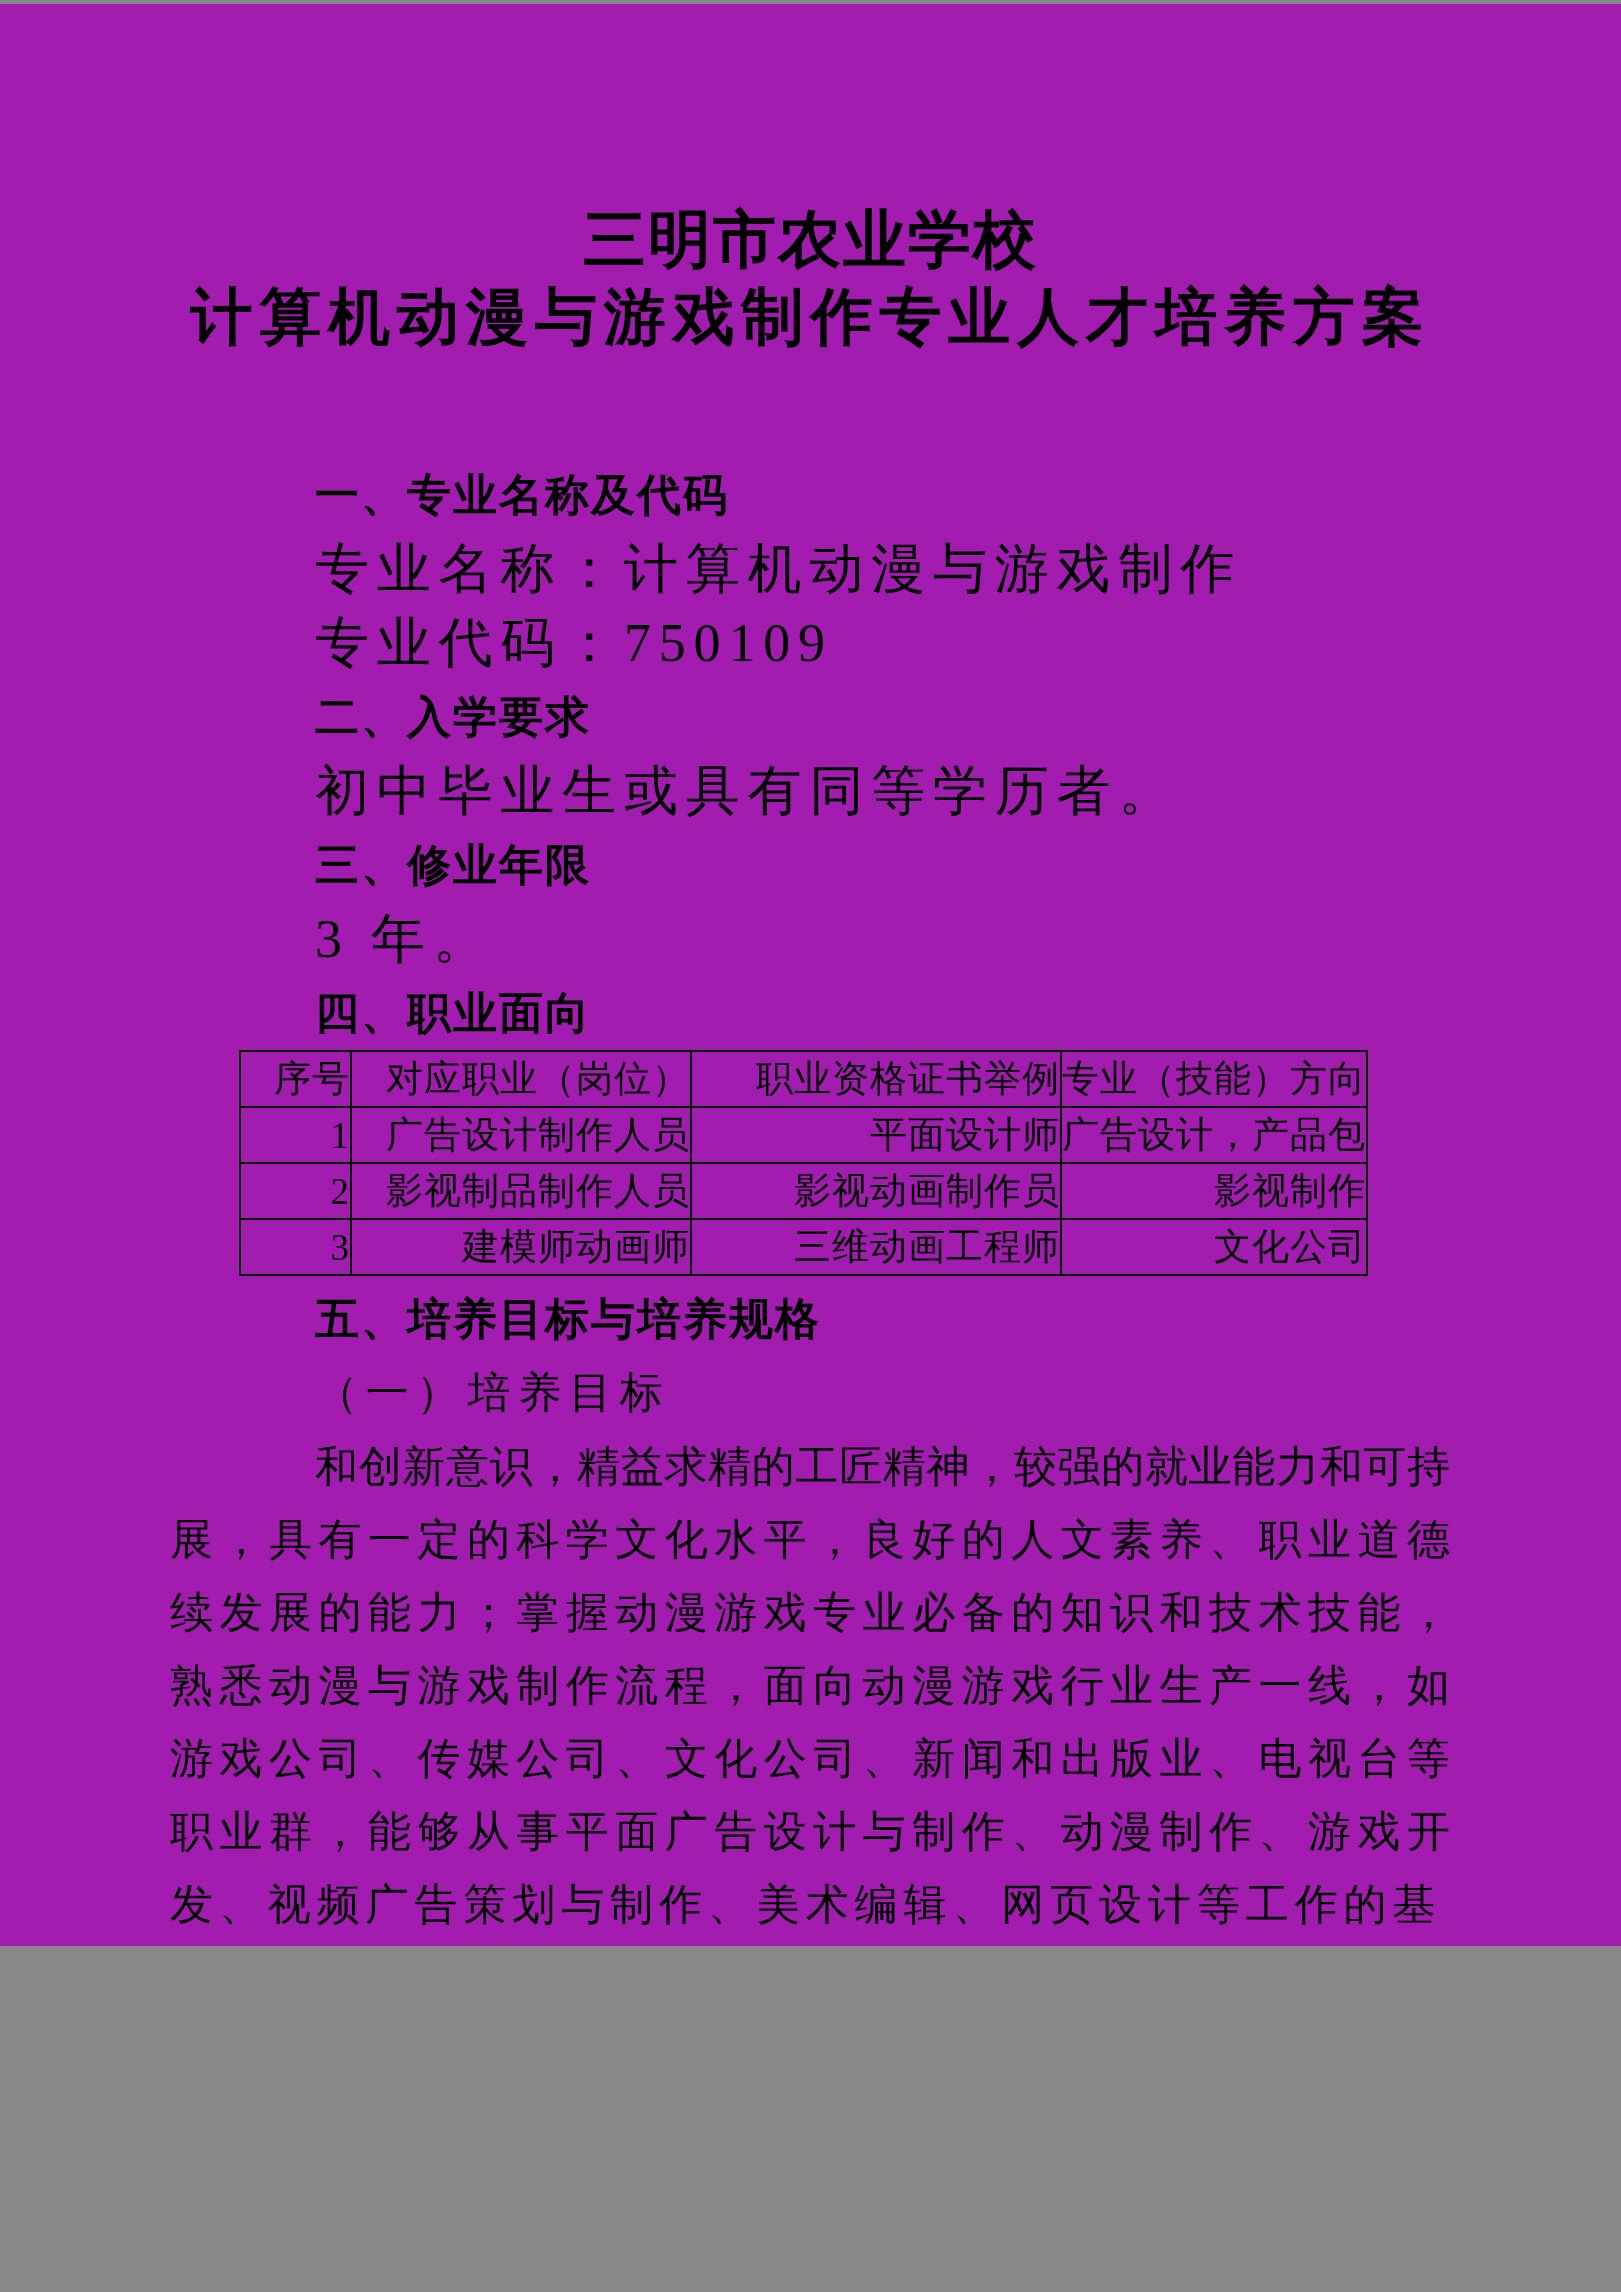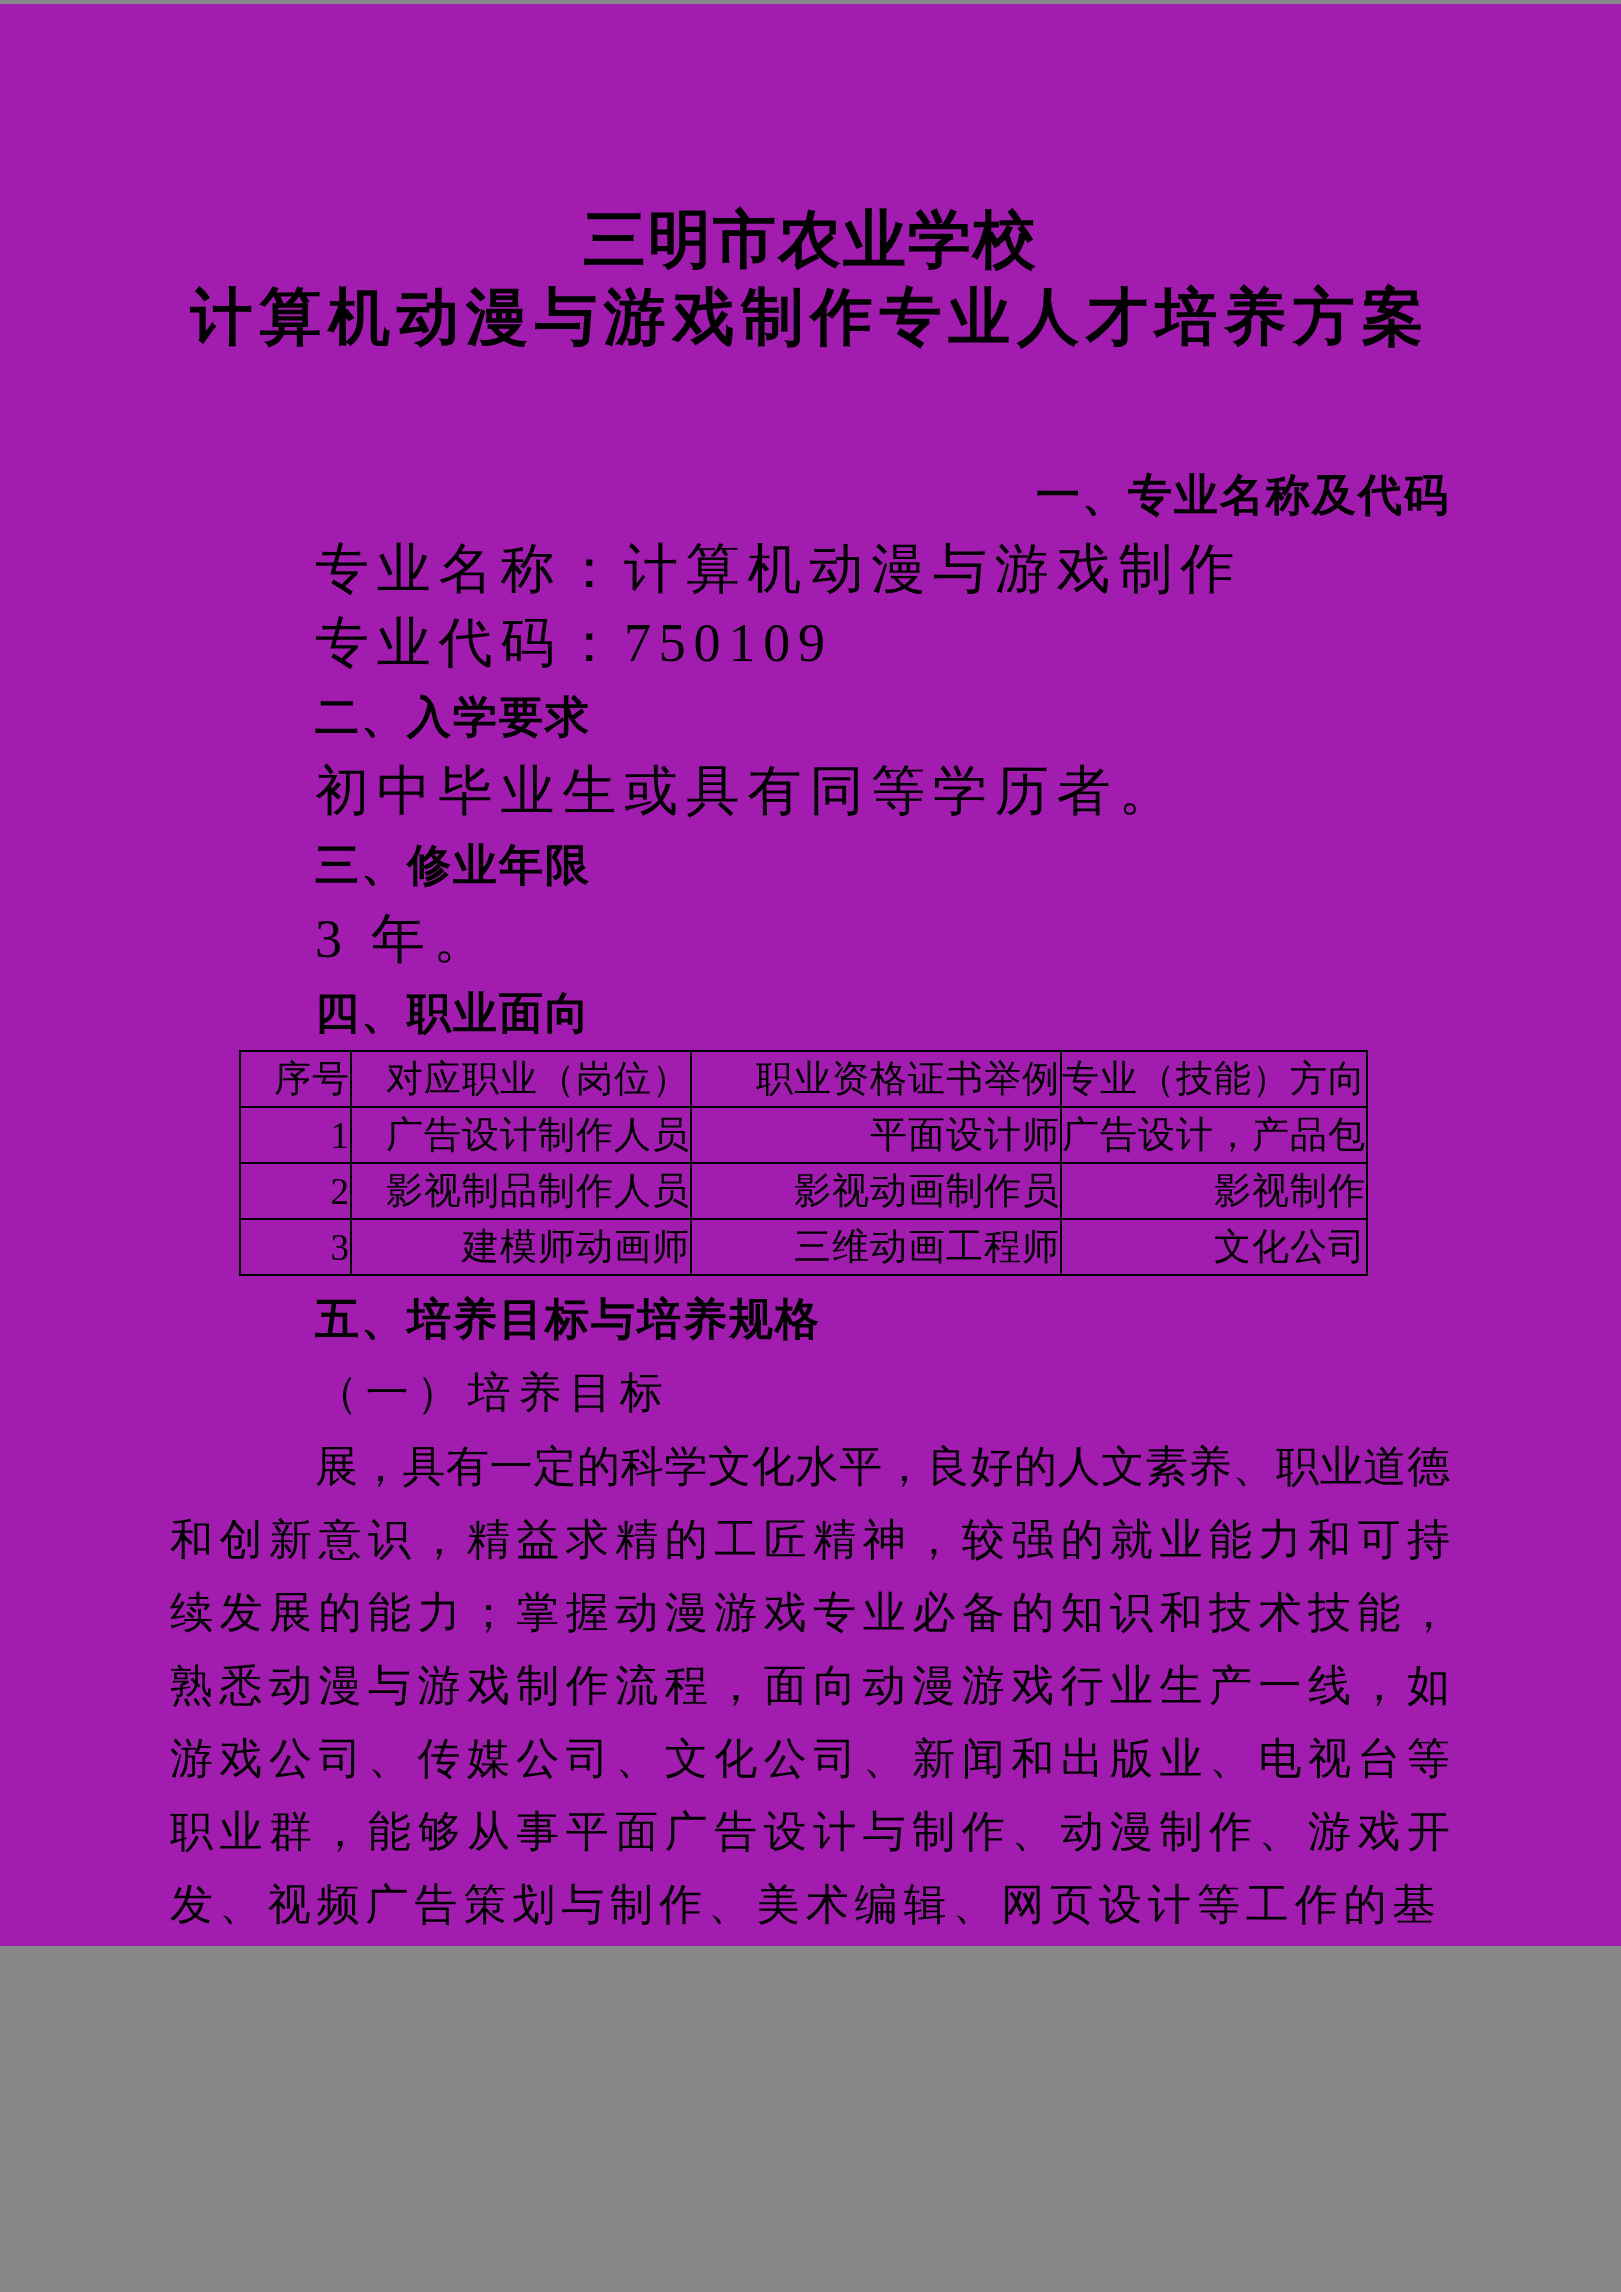--- a/index.html
+++ b/index.html
@@ -22,21 +22,21 @@
     letter-spacing: 2px;
   }
   .title-line2 {
     font-family: "Liberation Sans", "DejaVu Sans", sans-serif;
     font-weight: bold;
     font-size: 62px;
     line-height: 78px;
     letter-spacing: 6.9px;
   }
   .content { margin: 0 171px 0 170px; } 
-  .first-heading { margin-top: 102px; text-align: right; }
+  .first-heading { margin-top: 102px; }
   .sec-heading {
     font-family: "Liberation Sans", "DejaVu Sans", sans-serif;
     font-weight: bold;
     font-size: 44px;
     line-height: 74px;
     padding-left: 145px;
     letter-spacing: 2px;
   }
   .body-line {
     font-size: 54px;
@@ -149,22 +149,22 @@
           <td>三维动画工程师</td>
           <td>文化公司</td>
         </tr>
       </tbody>
     </table>
 
     <div class="sec-heading h5-heading">五、培养目标与培养规格</div>
     <div class="subsection">（一）培养目标</div>
 
     <div class="para">
+      <div class="para-line">和创新意识，精益求精的工匠精神，较强的就业能力和可持</div>
       <div class="para-line">展，具有一定的科学文化水平，良好的人文素养、职业道德</div>
-      <div class="para-line">和创新意识，精益求精的工匠精神，较强的就业能力和可持</div>
       <div class="para-line">续发展的能力；掌握动漫游戏专业必备的知识和技术技能，</div>
       <div class="para-line">熟悉动漫与游戏制作流程，面向动漫游戏行业生产一线，如</div>
       <div class="para-line">游戏公司、传媒公司、文化公司、新闻和出版业、电视台等</div>
       <div class="para-line">职业群，能够从事平面广告设计与制作、动漫制作、游戏开</div>
       <div class="para-line">发、视频广告策划与制作、美术编辑、网页设计等工作的基</div>
     </div>
 
   </div>
 
   <div class="page-number">- 1 -</div>

